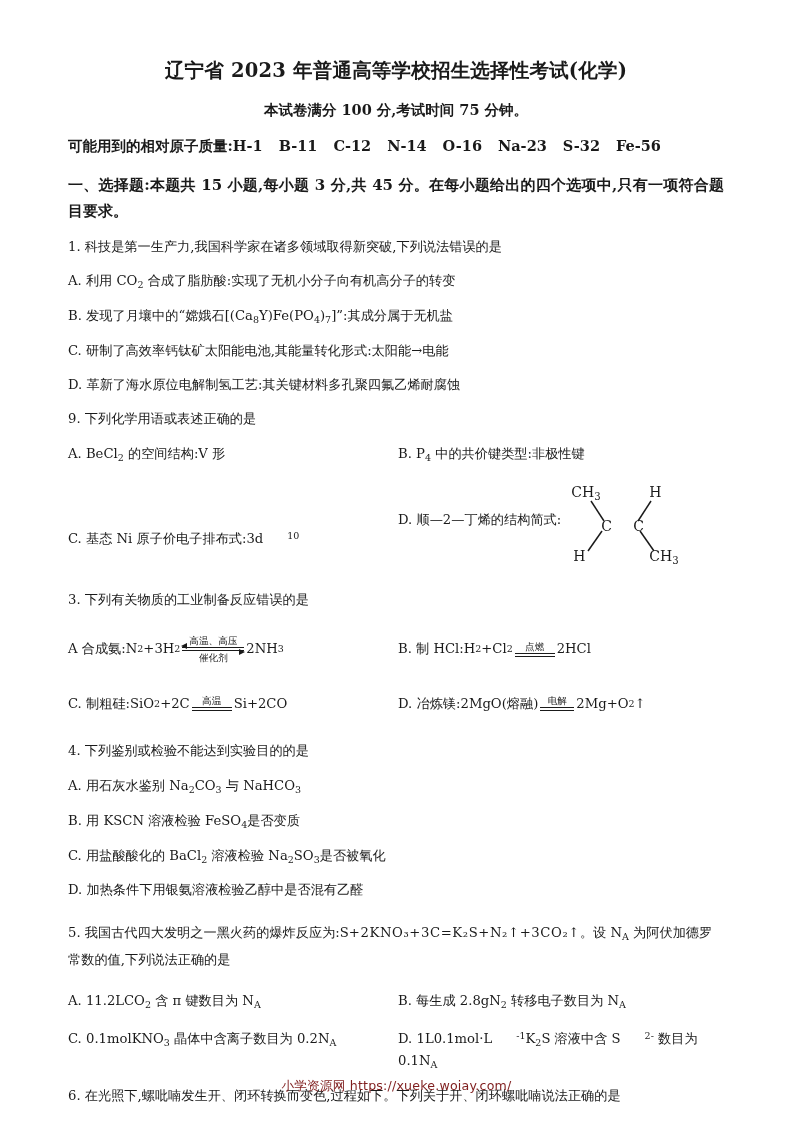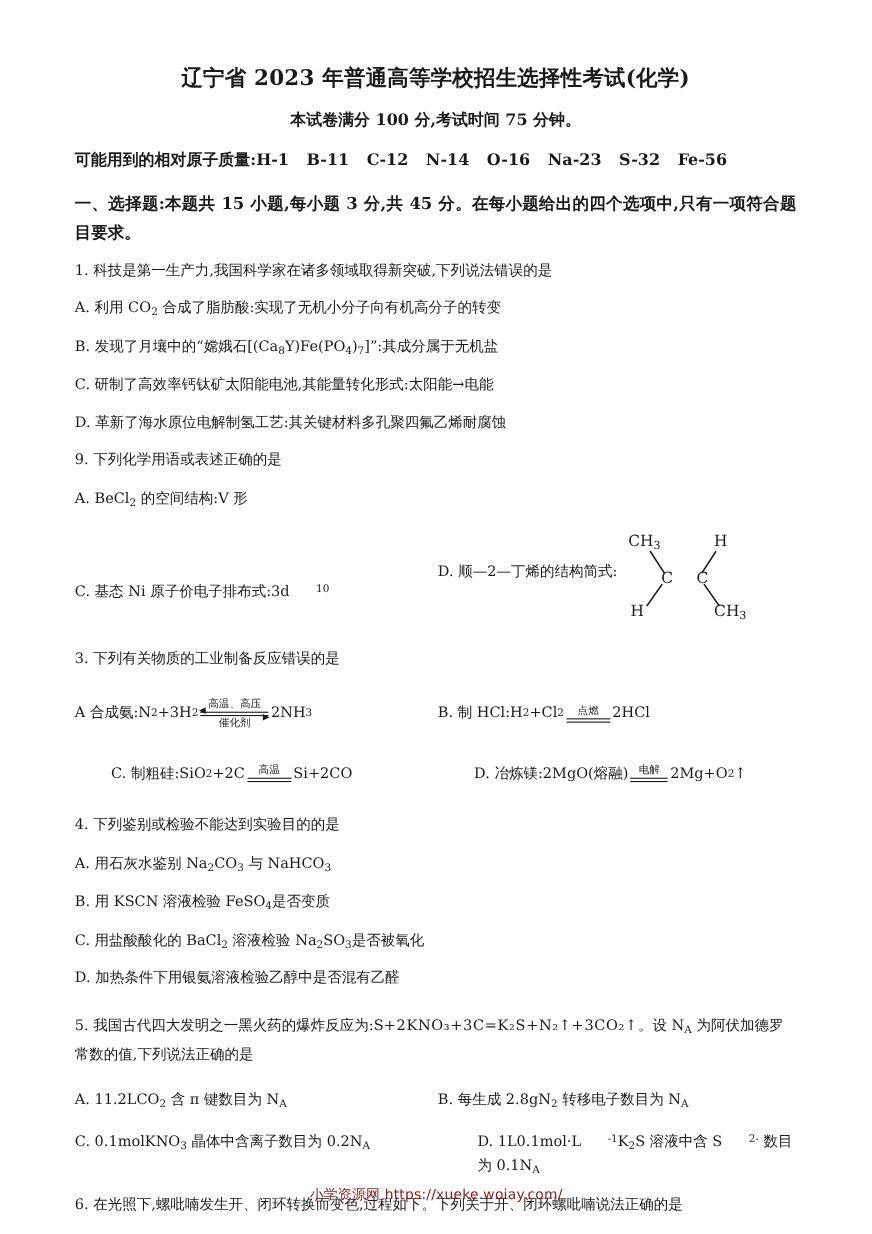--- a/index.html
+++ b/index.html
@@ -192,20 +192,21 @@
 
     <div class="opt"><span>B. 发现了月壤中的“嫦娥石[(Ca</span><sub>8</sub><span>Y)Fe(PO</span><sub>4</sub><span>)</span><sub>7</sub><span>]”:其成分属于无机盐</span></div>
 
     <div class="opt">C. 研制了高效率钙钛矿太阳能电池,其能量转化形式:太阳能→电能</div>
     <div class="opt">D. 革新了海水原位电解制氢工艺:其关键材料多孔聚四氟乙烯耐腐蚀</div>
 
     <div class="q-stem">9. 下列化学用语或表述正确的是</div>
 
     <div class="opt-row">
       <div class="col left"><span>A. BeCl</span><sub>2</sub><span> 的空间结构:V 形</span></div>
+      <div class="col right"><span>B. P</span><sub>4</sub><span> 中的共价键类型:非极性键</span></div>
     </div>
 
     <div class="opt-row" style="align-items:flex-end; margin-bottom:16px;">
       <div class="col left" style="padding-bottom:14px;"><span>C. 基态 Ni 原子价电子排布式:3d</span><sup>10</sup></div>
       <div class="col right">
         <span style="padding-bottom:14px; display:inline-block;">D. 顺—2—丁烯的结构简式:</span><span class="struct-wrap">
           <svg width="150" height="86" viewBox="0 0 150 86">
             <line x1="39" y1="44" x2="26" y2="24" stroke="#1a1a1a" stroke-width="1.5"></line>
             <line x1="37" y1="54" x2="23" y2="74" stroke="#1a1a1a" stroke-width="1.5"></line>
             <line x1="73" y1="44" x2="86" y2="24" stroke="#1a1a1a" stroke-width="1.5"></line>
@@ -249,21 +250,21 @@
             <sub>2</sub>
             <span class="arrow w-mid">
               <span class="cond-top">点燃</span>
               <span class="bar"></span>
             </span>
             <span>2HCl</span>
           </span>
       </div>
     </div>
 
-    <div class="opt-row" style="align-items:center; margin-bottom:26px;margin-left:33px;">
+    <div class="opt-row" style="align-items:center; margin-bottom:26px;">
       <div class="col left">
         <span class="rxn">
             <span>C. 制粗硅:</span>
             <span>SiO</span>
             <sub>2</sub>
             <span>+2C</span>
             <span class="arrow w-mid">
               <span class="cond-top">高温</span>
               <span class="bar"></span>
             </span>
@@ -295,21 +296,21 @@
 
     <div class="opt" style="margin-bottom:20px;">D. 加热条件下用银氨溶液检验乙醇中是否混有乙醛</div>
 
     <div class="q-stem tall" style="margin-bottom:18px;"><span>5. 我国古代四大发明之一黑火药的爆炸反应为:S</span><span style="letter-spacing:0.6px;">+2KNO₃+3C=K₂S+N₂↑+3CO₂↑</span><span>。设 N</span><sub>A</sub><span> 为阿伏加德罗常数的值,下列说法正确的是</span></div>
 
     <div class="opt-row" style="margin-bottom:16px;">
       <div class="col left"><span>A.  11.2LCO</span><sub>2</sub><span> 含 π 键数目为 N</span><sub>A</sub></div>
       <div class="col right"><span>B.  每生成 2.8gN</span><sub>2</sub><span> 转移电子数目为 N</span><sub>A</sub></div>
     </div>
 
-    <div class="opt-row" style="gap:36px;">
+    <div class="opt-row" style="">
       <div class="col left"><span>C.  0.1molKNO</span><sub>3</sub><span> 晶体中含离子数目为 0.2N</span><sub>A</sub></div>
       <div class="col right"><span>D.  1L0.1mol·L</span><sup>-1</sup><span>K</span><sub>2</sub><span>S 溶液中含 S</span><sup>2-</sup><span> 数目为 0.1N</span><sub>A</sub></div>
     </div>
 
     <div class="q-stem">6. 在光照下,螺吡喃发生开、闭环转换而变色,过程如下。下列关于开、闭环螺吡喃说法正确的是</div>
 
   </div>
 
   <div class="watermark">小学资源网 https://xueke.woiay.com/</div>
 </div>

